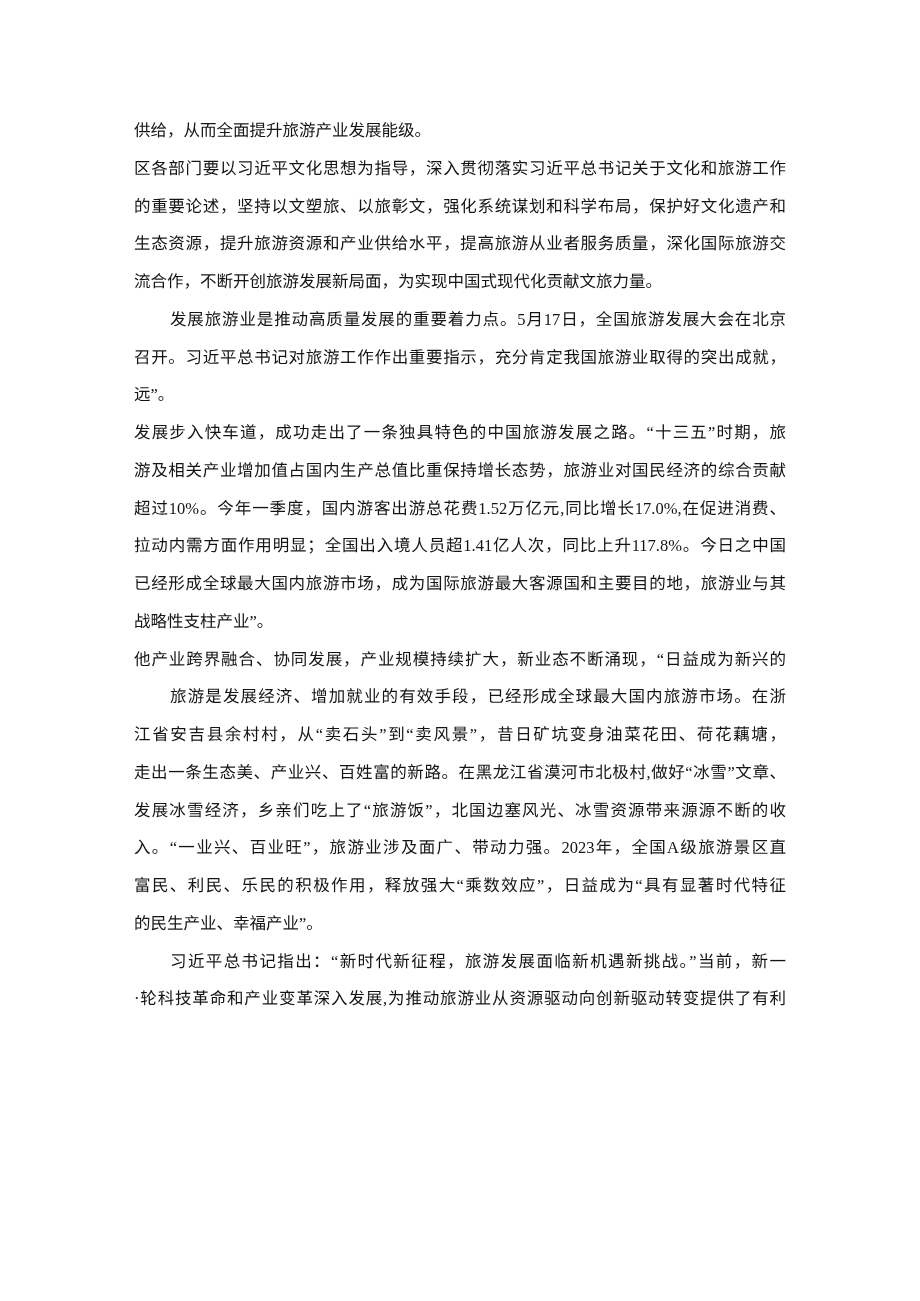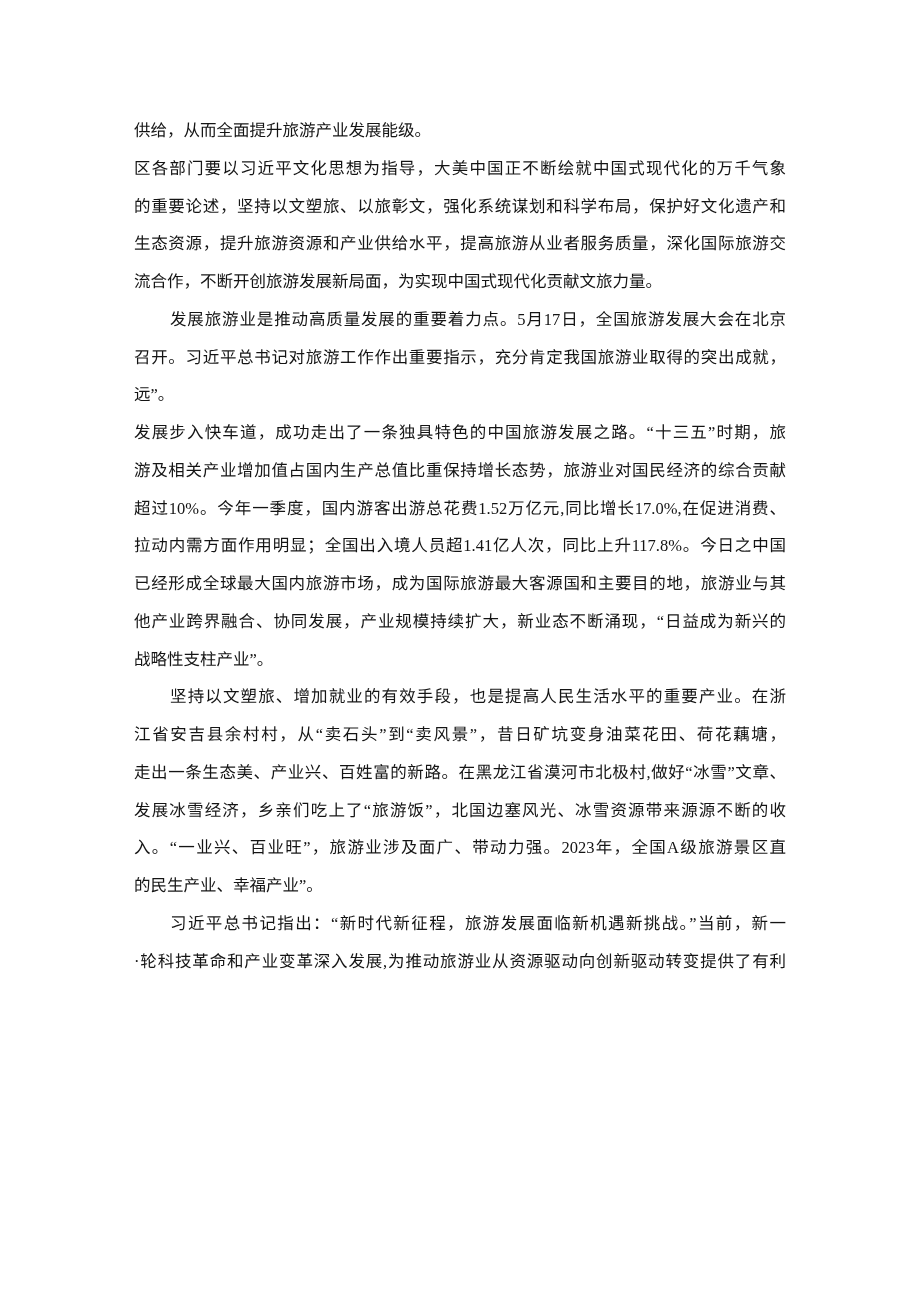--- a/index.html
+++ b/index.html
@@ -45,45 +45,46 @@
 </style>
 </head>
 <body>
 
 <div class="page" style="background: rgb(255, 255, 255);">
   <div class="doc-body" style="color: rgb(20, 20, 20);">
       <div class="paragraph">
         <div class="line no-justify">供给，从而全面提升旅游产业发展能级。</div>
       </div>
       <div class="paragraph">
-        <div class="line">区各部门要以习近平文化思想为指导，大美中国正不断绘就中国式现代化的万千气象</div>
+        <div class="line">区各部门要以习近平文化思想为指导，深入贯彻落实习近平总书记关于文化和旅游工作</div>
         <div class="line">的重要论述，坚持以文塑旅、以旅彰文，强化系统谋划和科学布局，保护好文化遗产和</div>
         <div class="line">生态资源，提升旅游资源和产业供给水平，提高旅游从业者服务质量，深化国际旅游交</div>
         <div class="line no-justify">流合作，不断开创旅游发展新局面，为实现中国式现代化贡献文旅力量。</div>
       </div>
       <div class="paragraph">
         <div class="line indent">发展旅游业是推动高质量发展的重要着力点。5月17日，全国旅游发展大会在北京</div>
         <div class="line">召开。习近平总书记对旅游工作作出重要指示，充分肯定我国旅游业取得的突出成就，</div>
         <div class="line no-justify">远”。</div>
       </div>
       <div class="paragraph">
         <div class="line">发展步入快车道，成功走出了一条独具特色的中国旅游发展之路。“十三五”时期，旅</div>
         <div class="line">游及相关产业增加值占国内生产总值比重保持增长态势，旅游业对国民经济的综合贡献</div>
         <div class="line">超过10%。今年一季度，国内游客出游总花费1.52万亿元,同比增长17.0%,在促进消费、</div>
         <div class="line">拉动内需方面作用明显；全国出入境人员超1.41亿人次，同比上升117.8%。今日之中国</div>
         <div class="line">已经形成全球最大国内旅游市场，成为国际旅游最大客源国和主要目的地，旅游业与其</div>
+        <div class="line no-justify">战略性支柱产业”。</div>
         <div class="line">他产业跨界融合、协同发展，产业规模持续扩大，新业态不断涌现，“日益成为新兴的</div>
-        <div class="line no-justify">战略性支柱产业”。</div>
       </div>
       <div class="paragraph">
-        <div class="line indent">坚持以文塑旅、增加就业的有效手段，也是提高人民生活水平的重要产业。在浙</div>
+        <div class="line indent">旅游是发展经济、增加就业的有效手段，已经形成全球最大国内旅游市场。在浙</div>
         <div class="line">江省安吉县余村村，从“卖石头”到“卖风景”，昔日矿坑变身油菜花田、荷花藕塘，</div>
         <div class="line">走出一条生态美、产业兴、百姓富的新路。在黑龙江省漠河市北极村,做好“冰雪”文章、</div>
         <div class="line">发展冰雪经济，乡亲们吃上了“旅游饭”，北国边塞风光、冰雪资源带来源源不断的收</div>
         <div class="line">入。“一业兴、百业旺”，旅游业涉及面广、带动力强。2023年，全国A级旅游景区直</div>
+        <div class="line">富民、利民、乐民的积极作用，释放强大“乘数效应”，日益成为“具有显著时代特征</div>
         <div class="line no-justify">的民生产业、幸福产业”。</div>
       </div>
       <div class="paragraph">
         <div class="line indent">习近平总书记指出：“新时代新征程，旅游发展面临新机遇新挑战。”当前，新一</div>
         <div class="line">·轮科技革命和产业变革深入发展,为推动旅游业从资源驱动向创新驱动转变提供了有利</div>
       </div>
     </div>
 </div>
 
 </body></html>

